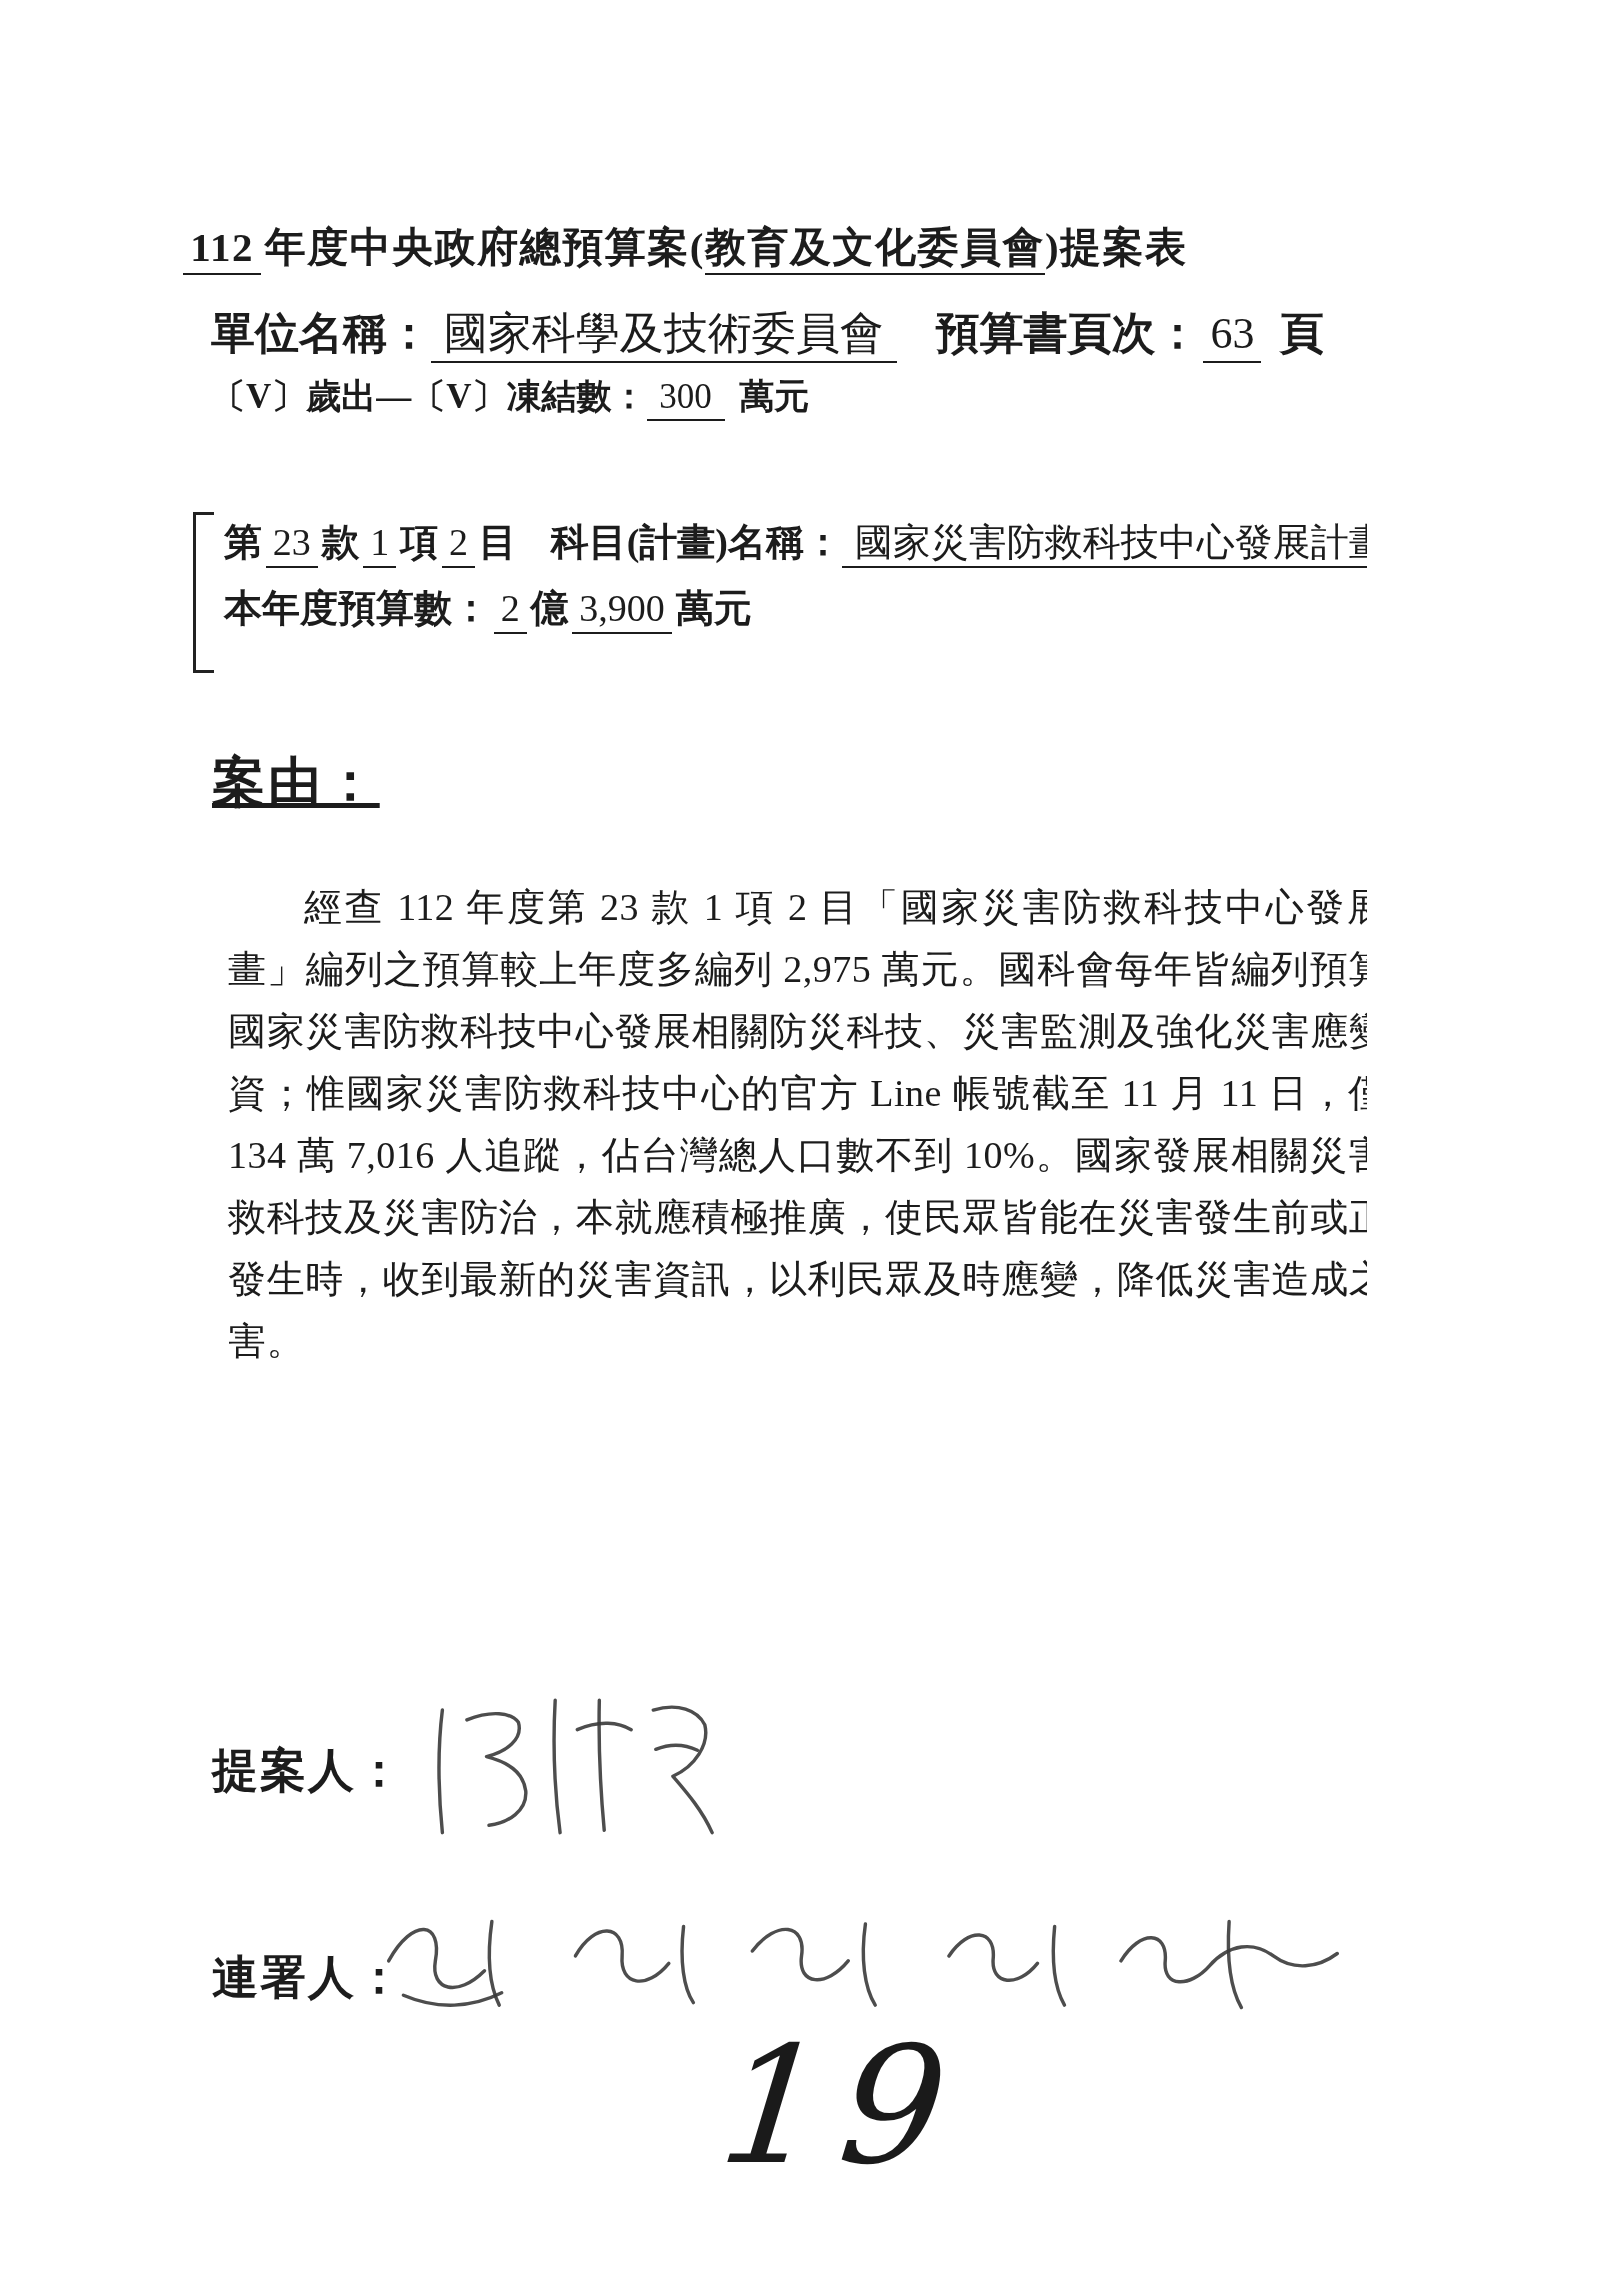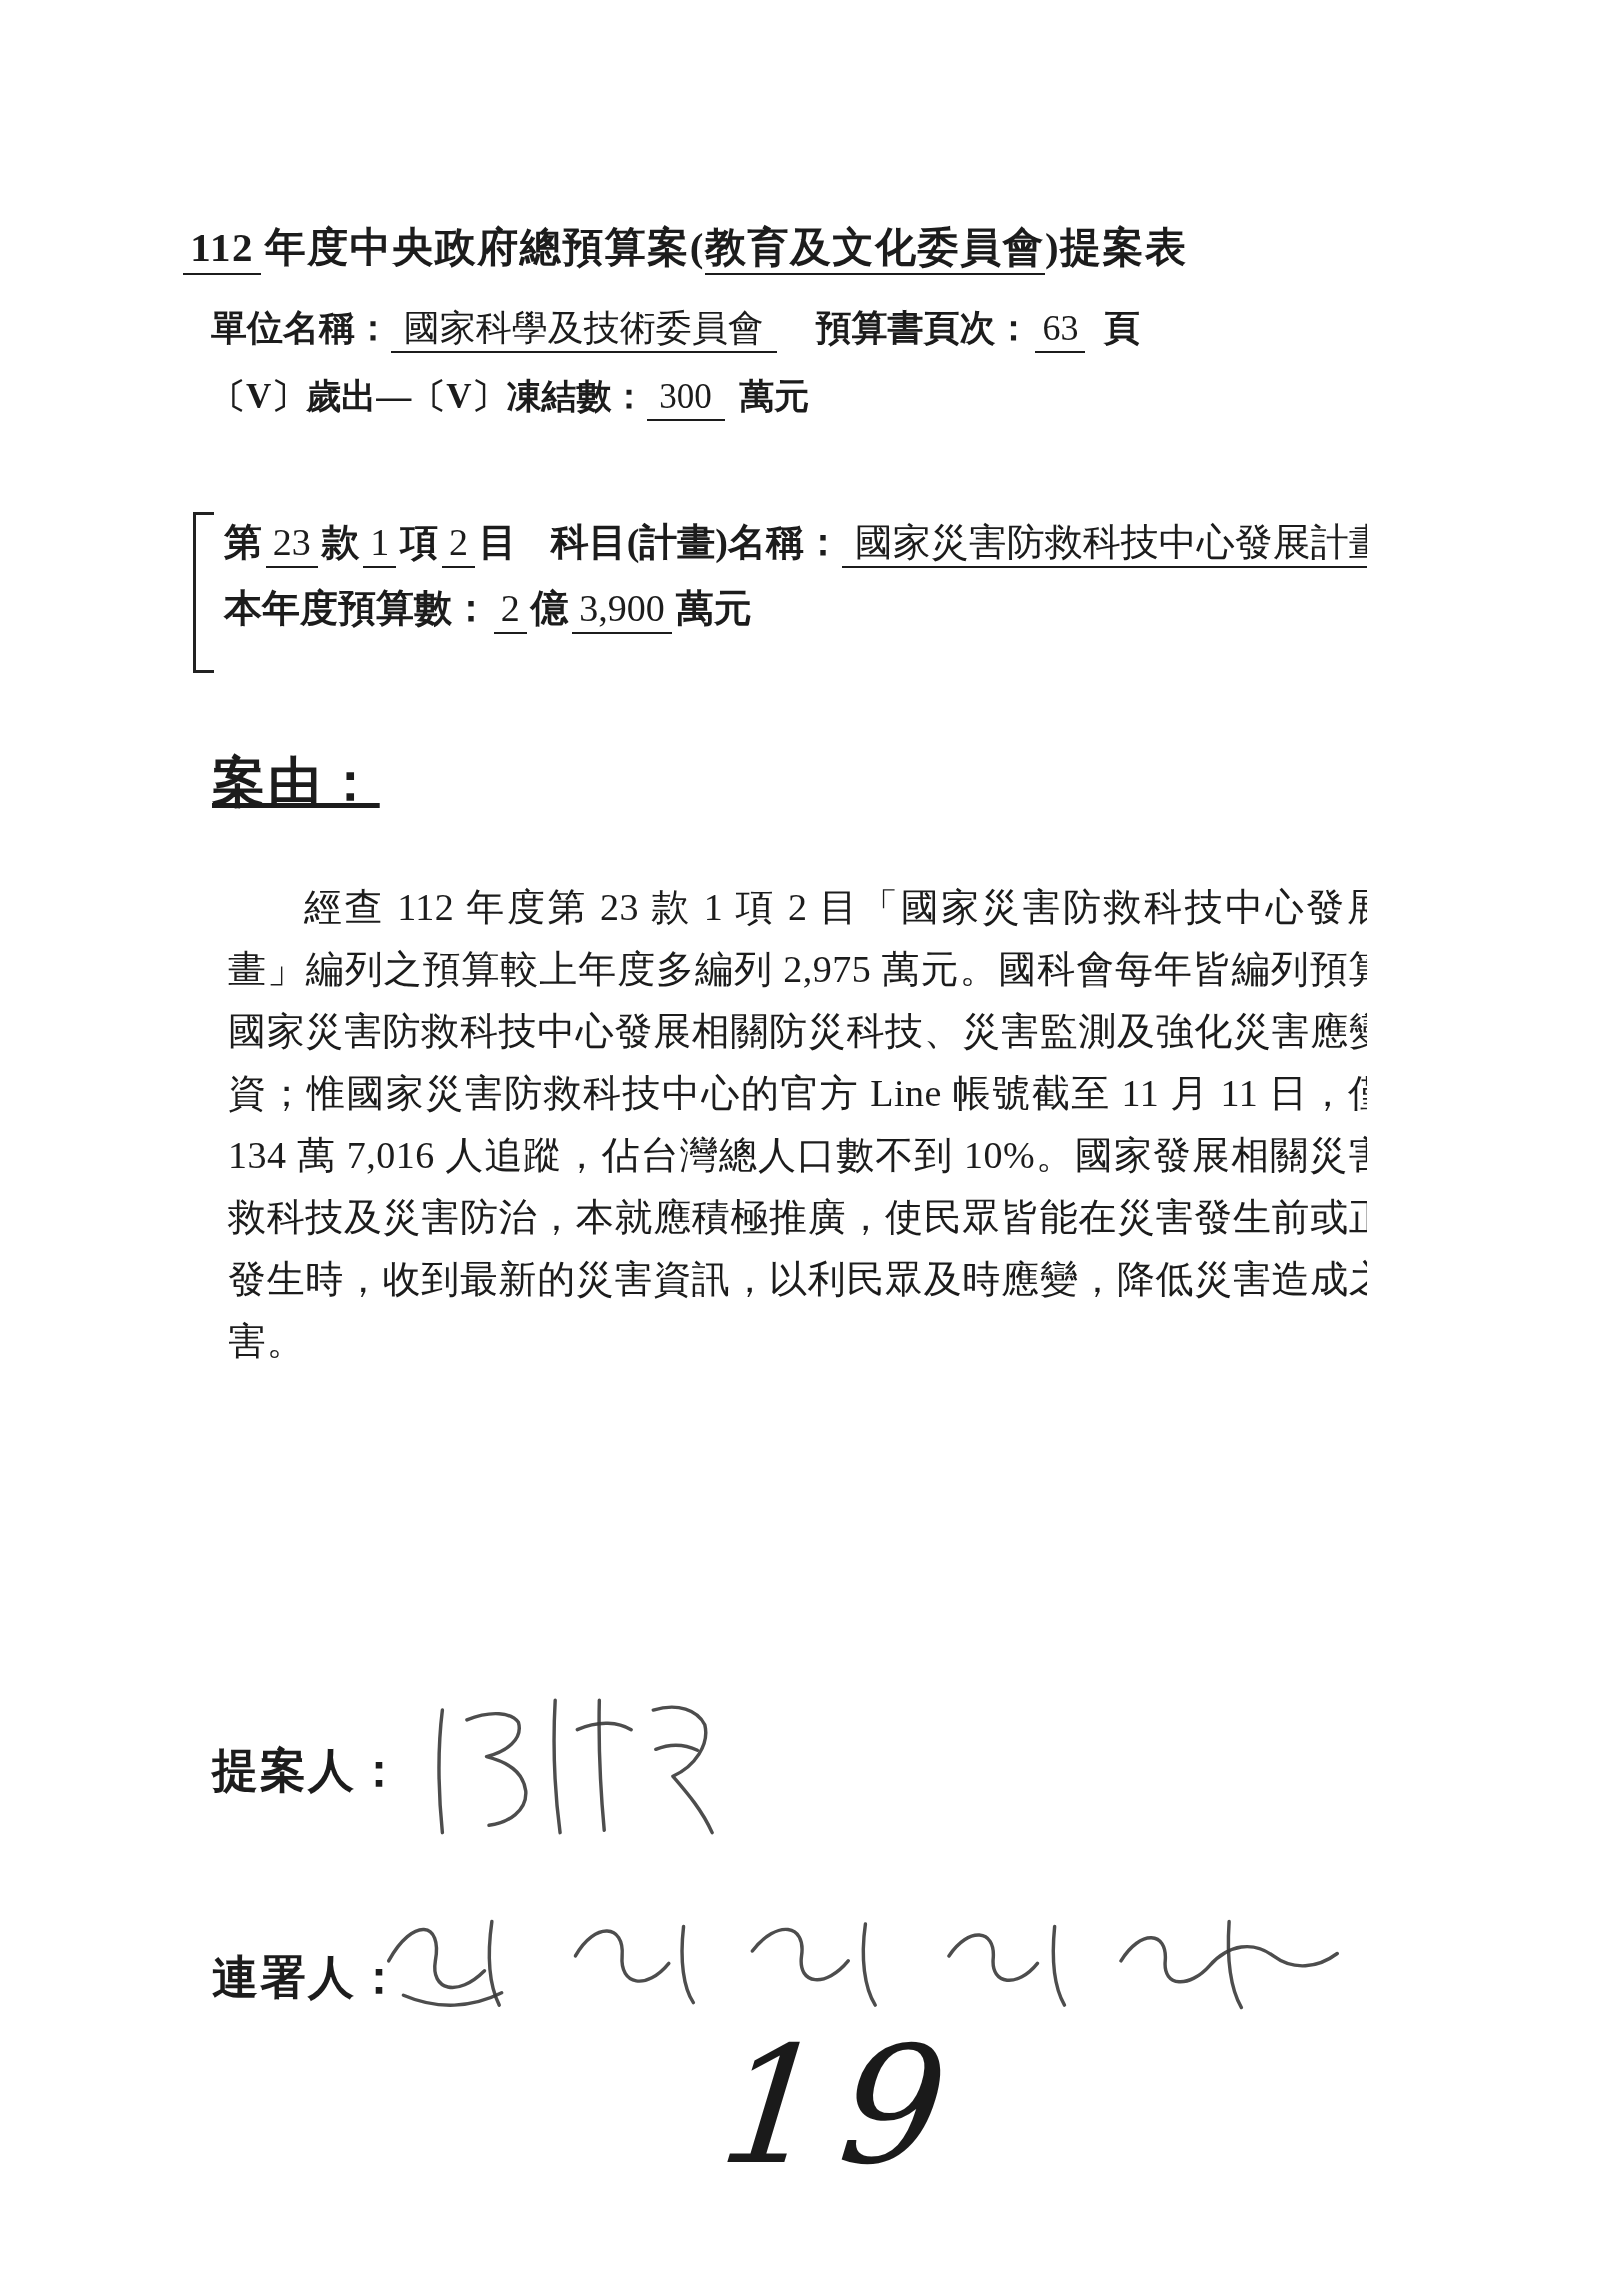--- a/index.html
+++ b/index.html
@@ -32,21 +32,21 @@
     position: absolute;
     top: 220px;
     left: 0;
     width: 100%;
     text-align: center;
     font-size: 41px;
     font-weight: bold;
     letter-spacing: 1.5px;
     margin: 0;
   }
-  .unit-line { top: 304px; font-size: 36px; text-align: right; }
+  .unit-line { top: 304px; font-size: 44px; text-align: right; }
   .freeze-line { top: 373px; font-size: 35px; }
   .gap-md { display: inline-block; width: 39px; }
   .gap-sm { display: inline-block; width: 14.7px; }
 
   .bracket {
     position: absolute;
     left: 193px;
     top: 512px;
     width: 17.7px;
     height: 155px;

